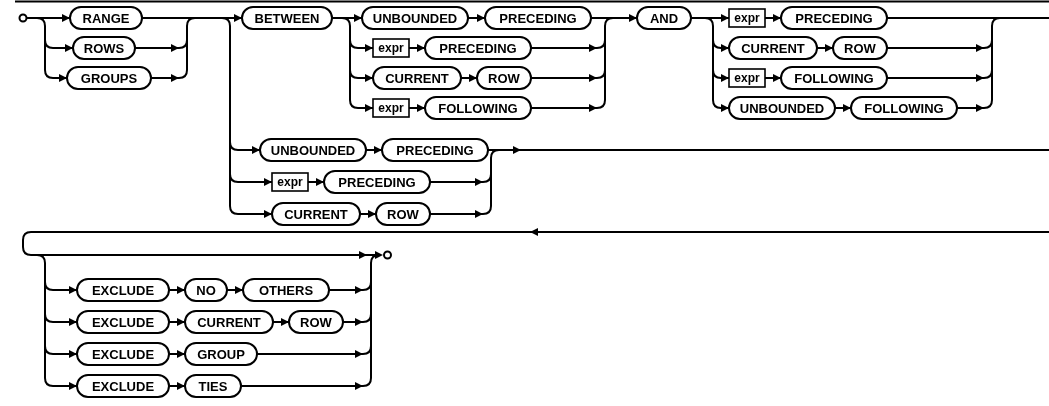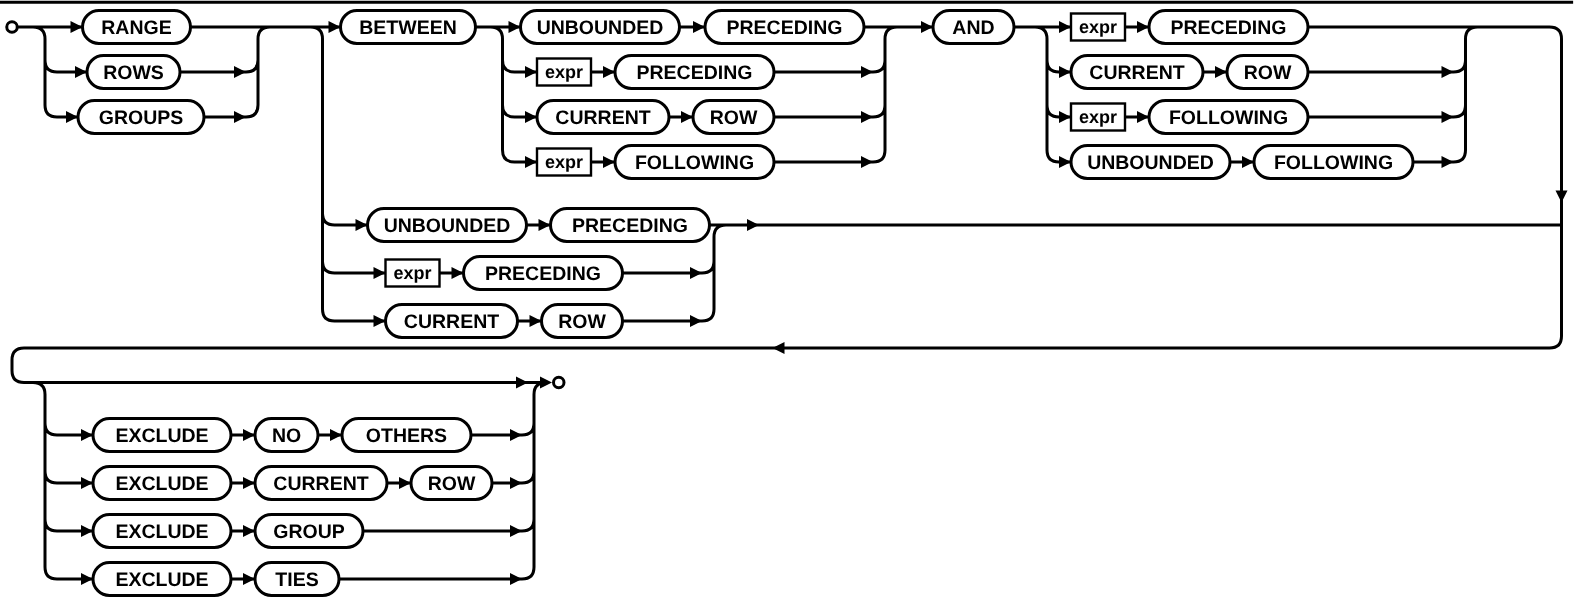--- a/index.html
+++ b/index.html
@@ -1,16 +1,16 @@
 <!DOCTYPE html>
 <html><head>
 <meta charset="utf-8">
 <style>
   html,body{margin:0;padding:0;background:#ffffff;}
-  .stage{width:858px;height:406px;position:relative;background:#fff;}
+  .stage{width:858px;height:406px;position:relative;background:#fff;margin-left:15px;}
   .line{fill:none;stroke:#000;stroke-width:2;}
   .pill{fill:#fff;stroke:#000;stroke-width:2;}
   .ntbox{fill:#fff;stroke:#000;stroke-width:1.6;}
   .term{fill:#fff;stroke:#000;stroke-width:2;}
   .arrow{fill:#000;stroke:none;}
   .kw{font:bold 13px "Liberation Sans",sans-serif;fill:#000;text-anchor:middle;}
   .nt{font:bold 12px "Liberation Sans",sans-serif;fill:#000;text-anchor:middle;}
 </style>
 </head>
 <body>

